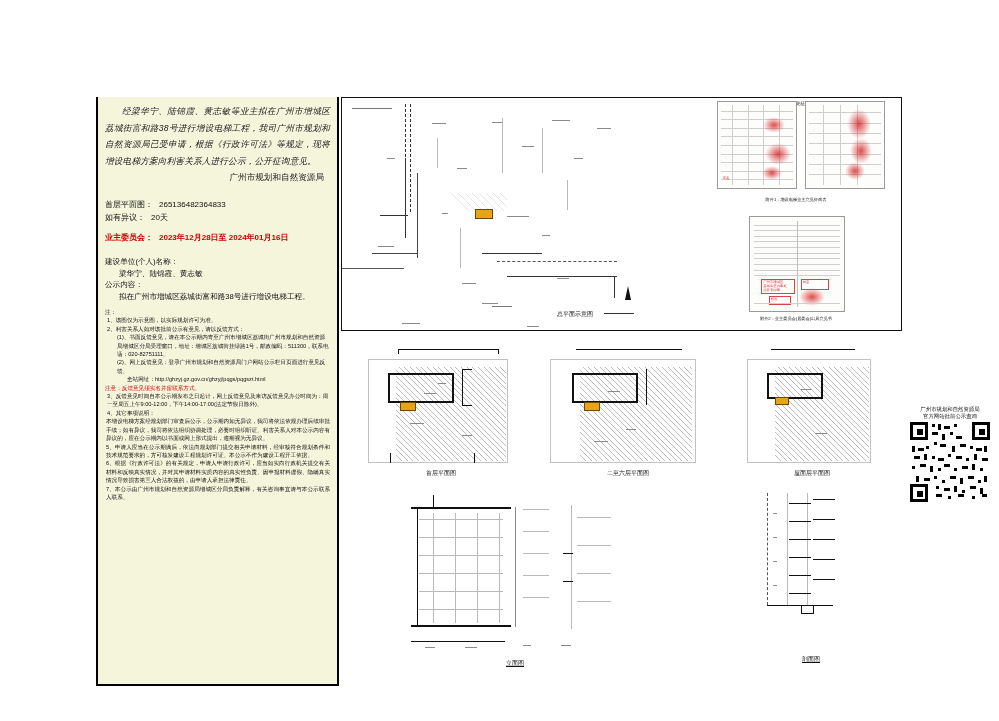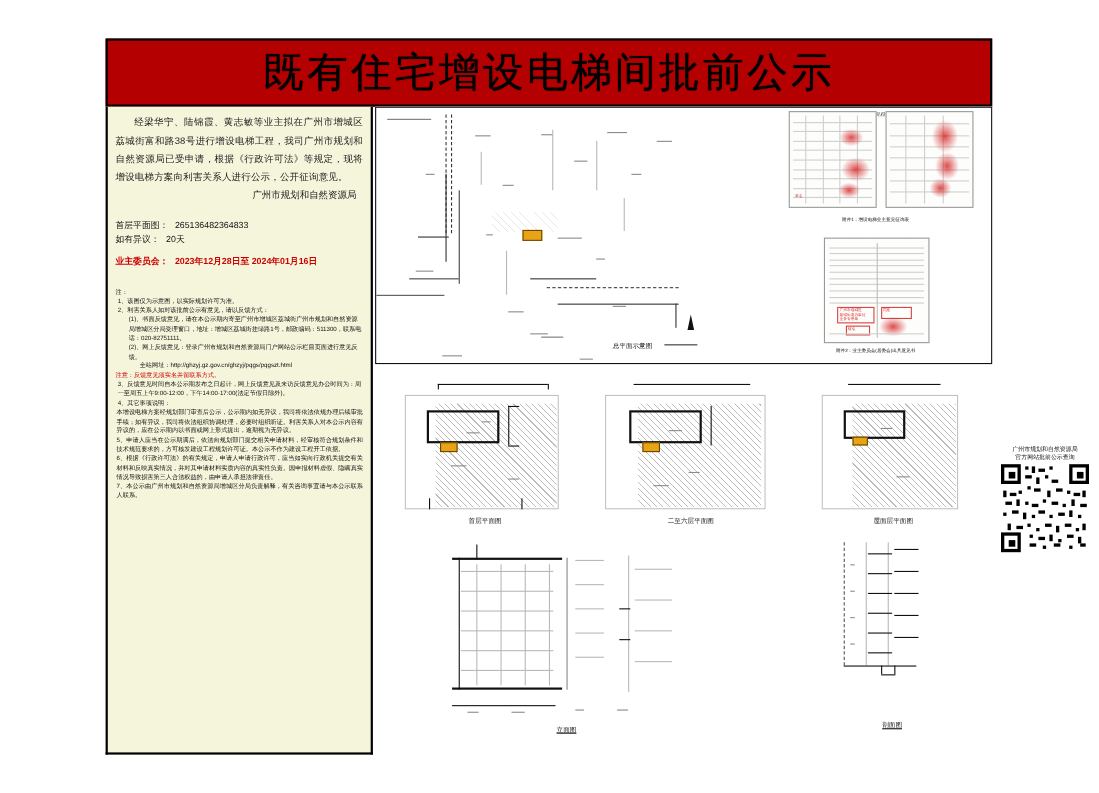--- a/index.html
+++ b/index.html
@@ -28,21 +28,21 @@
     position: absolute; left: 96px; top: 97px; width: 243px; height: 589px;
     background: #f5f5dc; border: 2px solid #000; border-top: none;
     padding: 6px 7px 4px 7px; overflow: hidden;
   }
   .panel-title {
     text-align: center; font-size: 9px; font-weight: bold; color:#000;
     margin-top: 2px; margin-bottom: 4px; letter-spacing: 1px;
   }
   .body-para {
     font-size: 8.6px; line-height: 16.5px; color: #1a1a1a;
-    text-indent: 17px; text-align: justify; letter-spacing: .2px;
+    text-indent: 17px; text-align: justify; letter-spacing: .2px; font-style: italic;
   }
   .sign-right { text-align: right; font-size: 8.6px; margin-top: 3px; padding-right:6px; color:#1a1a1a;}
   .kv { font-size: 8px; color:#111; margin-top: 2px; white-space: nowrap; }
   .kv .lbl { display:inline-block; }
   .kv .val { display:inline-block; padding-left: 6px; }
   .kv-red .val, .kv-red .lbl { color: #cc0000; font-weight: bold; }
   .spacer-sm { height: 7px; }
   .spacer-md { height: 13px; }
   .field-block { font-size: 7.6px; color:#111; line-height: 11.5px; }
   .field-block .fb-label { }
@@ -107,23 +107,20 @@
   #qr-code { position:relative; width:80px; height:80px; margin:2px auto 0 auto; background:#fff; }
   .qrm { position:absolute; background:#000; }
   .qr-eye { position:absolute; border:3px solid #000; width:18px; height:18px; background:#fff;}
   .qr-eye i { position:absolute; left:4px; top:4px; width:6px; height:6px; background:#000; display:block;}
 </style>
 </head>
 <body>
 
 <div id="page">
 
-  <div id="title-banner">
-    <div id="title-text">既有住宅增设电梯间批前公示</div>
-  </div>
 
   <div id="info-panel">
 
 
     <div class="body-para">经梁华宁、陆锦霞、黄志敏等业主拟在广州市增城区荔城街富和路38号进行增设电梯工程，我司广州市规划和自然资源局已受申请，根据《行政许可法》等规定，现将增设电梯方案向利害关系人进行公示，公开征询意见。</div>
 
     <div class="sign-right">广州市规划和自然资源局</div>
 
     <div class="spacer-md"></div>
 
@@ -133,20 +130,28 @@
     <div class="kv">
       <span class="lbl">如有异议：</span><span class="val">20天</span>
     </div>
     <div class="spacer-sm"></div>
     <div class="kv kv-red">
       <span class="lbl">业主委员会：</span><span class="val">2023年12月28日至 2024年01月16日</span>
     </div>
 
     <div class="spacer-md"></div>
 
+    <div class="field-block">
+      <div class="fb-label">建设单位(个人)名称：</div>
+      <div class="fb-value">梁华宁、陆锦霞、黄志敏</div>
+    </div>
+    <div class="field-block">
+      <div class="fb-label">公示内容：</div>
+      <div class="fb-value">拟在广州市增城区荔城街富和路38号进行增设电梯工程。</div>
+    </div>
 
     <div class="notes">
       <div class="n-title">注：</div>
       <div class="n-item">1、该图仅为示意图，以实际规划许可为准。</div>
       <div class="n-item">2、利害关系人如对该批前公示有意见，请以反馈方式：</div>
       <div class="n-sub">(1)、书面反馈意见，请在本公示期内寄至广州市增城区荔城街广州市规划和自然资源局增城区分局受理窗口，地址：增城区荔城街挂绿路1号，邮政编码：511300，联系电话：020-82751111。</div>
       <div class="n-sub">(2)、网上反馈意见：登录广州市规划和自然资源局门户网站公示栏目页面进行意见反馈。</div>
       <div class="n-sub2">全站网址：http://ghzyj.gz.gov.cn/ghzyj/pqgs/pqgszt.html</div>
       <div class="n-red">注意：反馈意见须实名并留联系方式。</div>
       <div class="n-item">3、反馈意见时间自本公示期发布之日起计，网上反馈意见及来访反馈意见办公时间为：周一至周五上午9:00-12:00，下午14:00-17:00(法定节假日除外)。</div>

